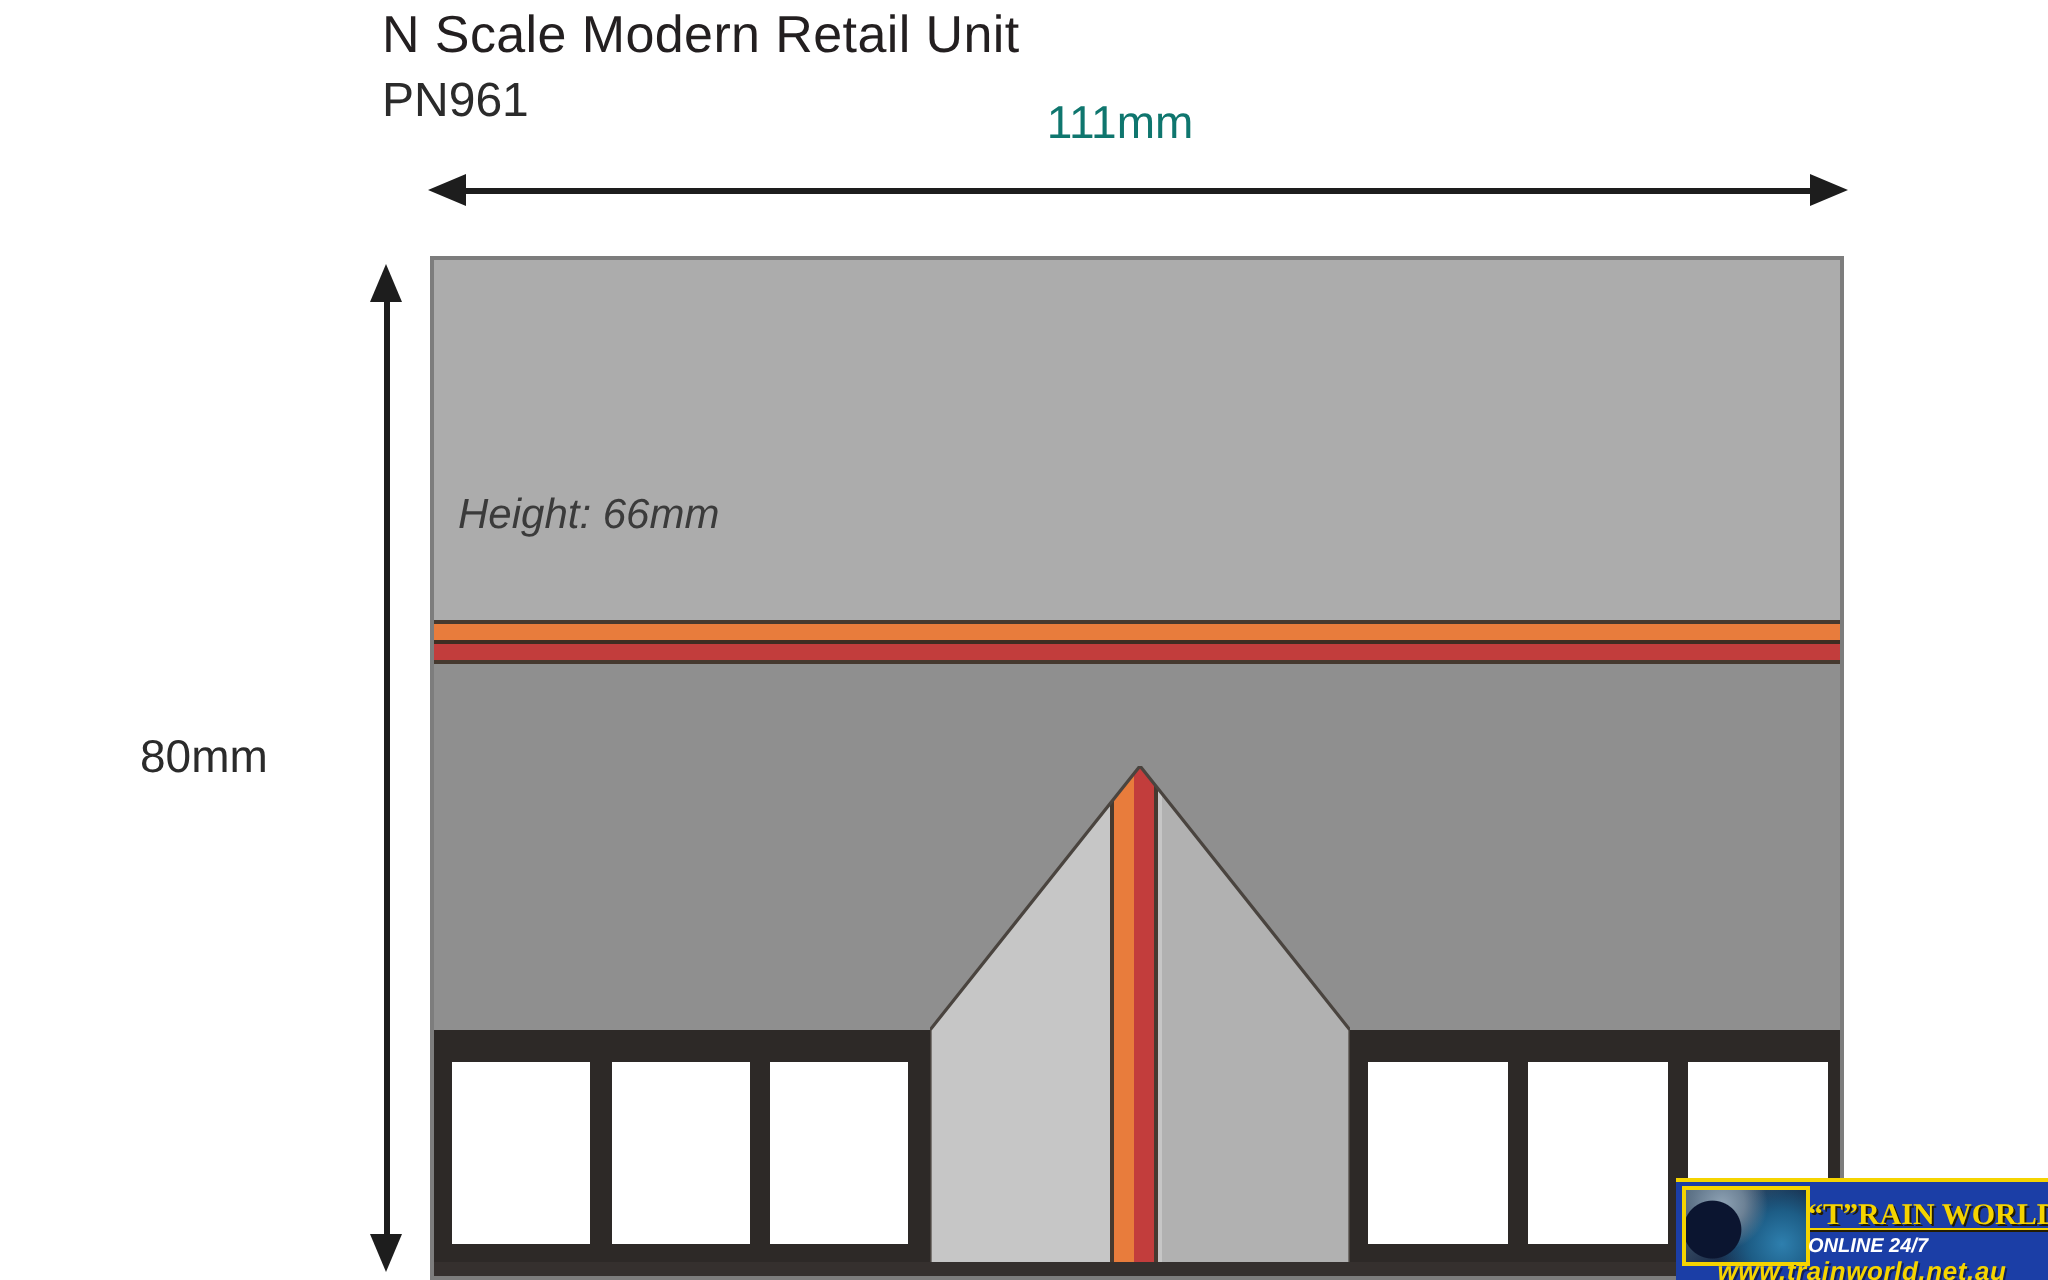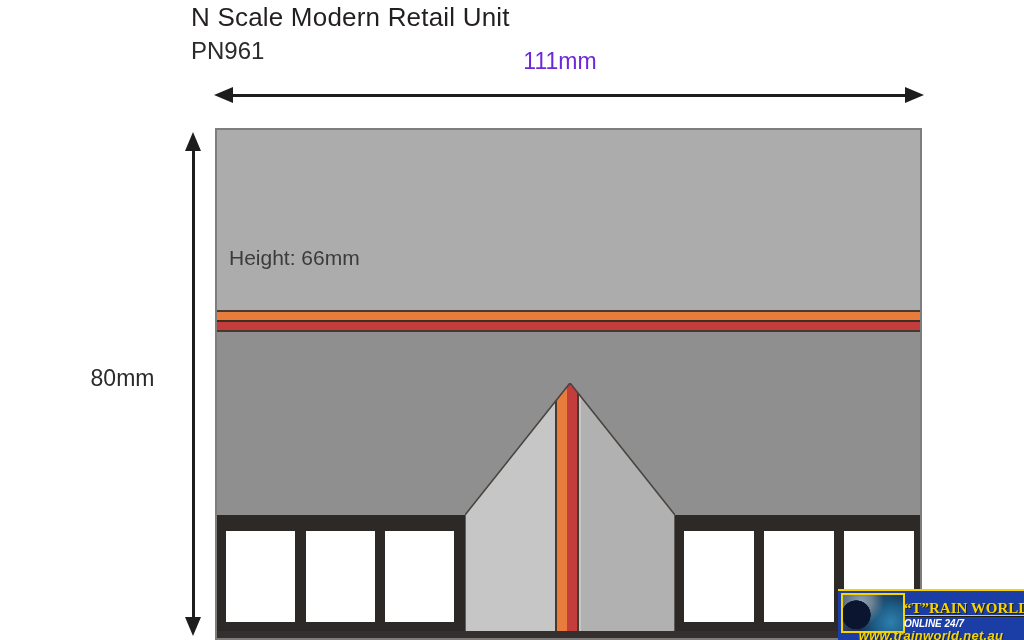--- a/index.html
+++ b/index.html
@@ -9,38 +9,38 @@
     font-family:"Liberation Sans", sans-serif;
     color:var(--ink,#231f20);
   }
   .abs{position:absolute;}
 
   
   .title{left:191px;top:2px;font-size:26px;font-weight:normal;letter-spacing:0.2px;}
   .code{left:191px;top:37px;font-size:24px;font-weight:400;color:#2b2b2b;text-align:right;}
 
   
-  .dim-w{left:460px;top:48px;width:200px;text-align:center;font-size:23px;color:#6d28d9;}
-  .dim-h{left:70px;top:365px;width:105px;text-align:center;font-size:23px;color:#2b2b2b;}
+  .dim-w{left:460px;top:48px;width:200px;text-align:center;font-size:23px;color:#0f766e;}
+  .dim-h{left:70px;top:365px;width:105px;text-align:left;font-size:23px;color:#2b2b2b;}
   .dim-inner{left:229px;top:245px;font-size:21px;color:#3b3b3b;}
 
   
   .h-arrow-line{left:228px;top:94px;width:682px;height:3px;background:#1d1d1d;}
   .ah{width:0;height:0;}
   .ah-left{left:214px;top:87px;border-top:8px solid transparent;border-bottom:8px solid transparent;border-right:19px solid #1d1d1d;}
   .ah-right{left:905px;top:87px;border-top:8px solid transparent;border-bottom:8px solid transparent;border-left:19px solid #1d1d1d;}
   .v-arrow-line{left:192px;top:148px;width:3px;height:344px;background:#1d1d1d;}
   .v-arrow-line2{left:192px;top:400px;width:3px;height:222px;background:#1d1d1d;}
   .ah-up{left:185px;top:132px;border-left:8px solid transparent;border-right:8px solid transparent;border-bottom:19px solid #1d1d1d;}
   .ah-down{left:185px;top:617px;border-left:8px solid transparent;border-right:8px solid transparent;border-top:19px solid #1d1d1d;}
 
   
   .building{
     left:215px;top:128px;width:707px;height:512px;
-    border:2px solid var(--outline,#7d7d7d);box-sizing:border-box;overflow:hidden;
+    border:2px solid var(--outline,#7d7d7d);box-sizing:border-box;overflow:hidden;font-style:italic;
   }
   .upper-wall{left:0;top:0;width:703px;height:180px;background:var(--upper-wall,#acacac);}
   .stripe-h{left:0;top:180px;width:703px;height:22px;display:flex;flex-direction:column;}
   .stripe-h .e1{height:2px;background:var(--stripe-edge,#46392f);}
   .stripe-h .o{height:8px;background:var(--stripe-orange,#e87c3c);}
   .stripe-h .e2{height:2px;background:#3f2d22;}
   .stripe-h .r{height:8px;background:var(--stripe-red,#c23d3c);}
   .stripe-h .e3{height:2px;background:var(--stripe-edge,#46392f);}
   .roof{left:0;top:202px;width:703px;height:183px;background:var(--roof,#8f8f8f);}
   .band{left:0;top:385px;width:703px;height:123px;background:var(--frame-dark,#2d2927);}

